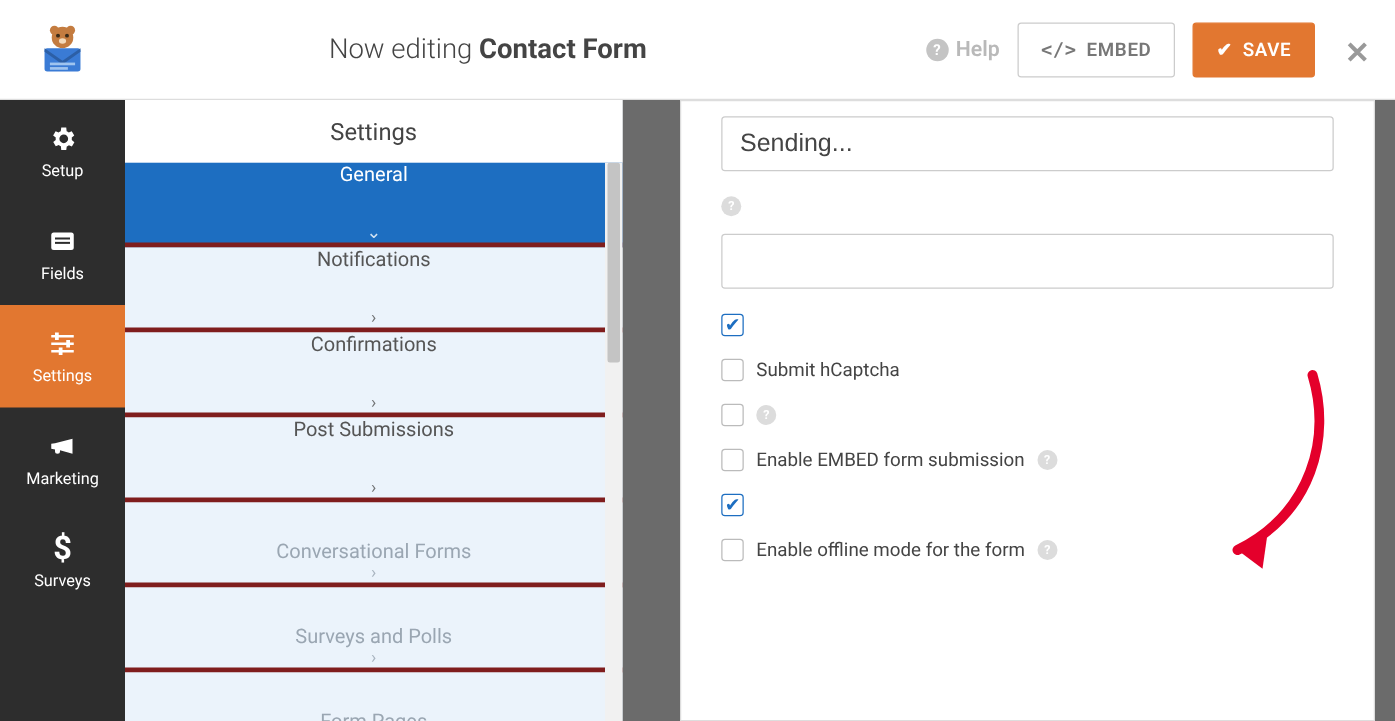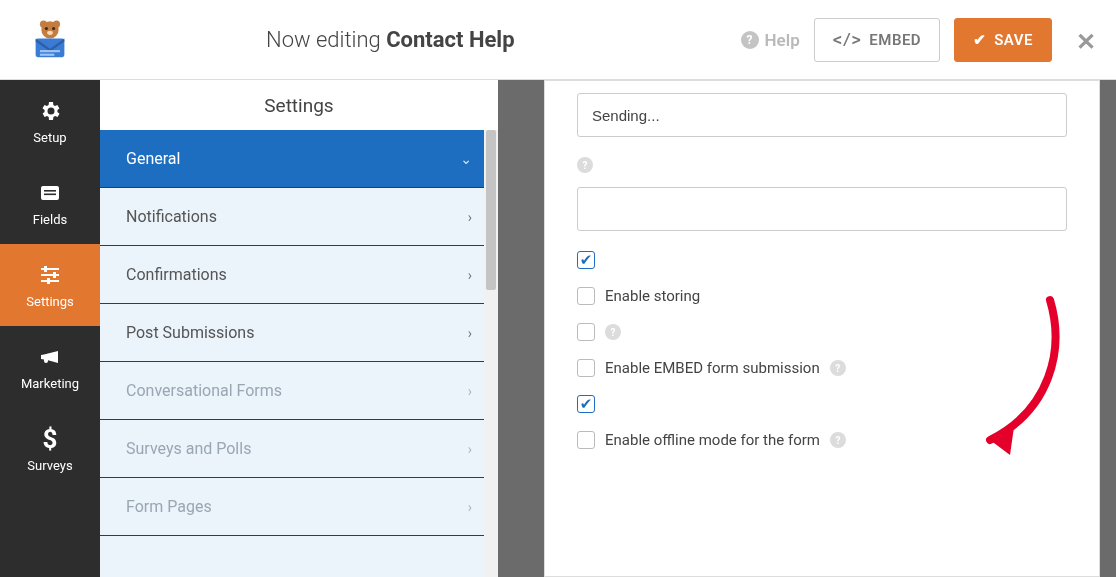--- a/index.html
+++ b/index.html
@@ -135,36 +135,37 @@
     justify-content: center;
     font-size: 19px;
     color: #444;
   }
   .sub-list {
     flex: 1;
     overflow-y: hidden;
     position: relative;
   }
   .sub-item {
-    height: 58px;
+    height: 68px;
     padding: 0 26px 0 26px;
     display: flex;
     align-items: center;
     justify-content: space-between;
     font-size: 16px;
     color: #555;
-    border-bottom: 1px solid #7f1d1d;
+    border-bottom: 4px solid #7f1d1d;
     cursor: pointer;
     background: #ebf3fb;
+    flex-direction: column;
   }
   .sub-item.active {
     background: #1d6ec1;
     color: #fff;
   }
-  .sub-item.disabled { color: #9aa6b2; }
+  .sub-item.disabled { color: #9aa6b2; justify-content: flex-end; }
   .chev { font-size: 14px; color: inherit; opacity: .8; }
   .sub-scroll {
     position: absolute;
     right: 0; top: 0;
     width: 14px; height: 100%;
     background: #f1f1f1;
   }
   .sub-scroll .thumb {
     position: absolute;
     left: 2px; top: 0;
@@ -190,21 +191,21 @@
     flex-direction: column;
     gap: 14px;
     border: 1px solid #ddd;
   }
   .panel input[type=text] {
     width: 100%;
     height: 44px;
     border: 1px solid #ccc;
     border-radius: 3px;
     padding: 17px 14px;
-    font-size: 15px;
+    font-size: 20px;
     color: #444;
   }
   .panel .label-row {
     display: flex;
     align-items: center;
     gap: 8px;
     color: #666;
     font-size: 15px;
     margin-top: 6px;
   }
@@ -259,21 +260,21 @@
       <polygon points="12,30 32,44 52,30 52,34 32,48 12,34" fill="#2c5fa6"></polygon>
       <rect x="18" y="46" width="28" height="3" fill="#9fc4ef"></rect>
       <rect x="18" y="51" width="20" height="3" fill="#9fc4ef"></rect>
     </svg>
   </div>
 
   <div class="topbar-center">
     <span class="editing-label">
       <span>Now editing</span>
       <span> </span>
-      <span class="formname">Contact Help</span>
+      <span class="formname">Contact Form</span>
     </span>
   </div>
 
   <div class="topbar-right">
     <span class="help-link">
       <span class="help-icon">?</span>
       <span>Help</span>
     </span>
     <span class="btn btn-embed">
       <span style="font-family:monospace;font-weight:bold;">&lt;/&gt;</span>
@@ -387,21 +388,21 @@
       <input type="text" value="" style="">
 
       <div class="checks">
 
         <div class="check-row">
           <span class="cb on">✔</span>
         </div>
 
         <div class="check-row">
           <span class="cb"></span>
-          <span>Enable storing</span>
+          <span>Submit hCaptcha</span>
         </div>
 
         <div class="check-row">
           <span class="cb"></span>
           <span class="hint">?</span>
         </div>
 
         <div class="check-row">
           <span class="cb"></span>
           <span>Enable EMBED form submission</span>

